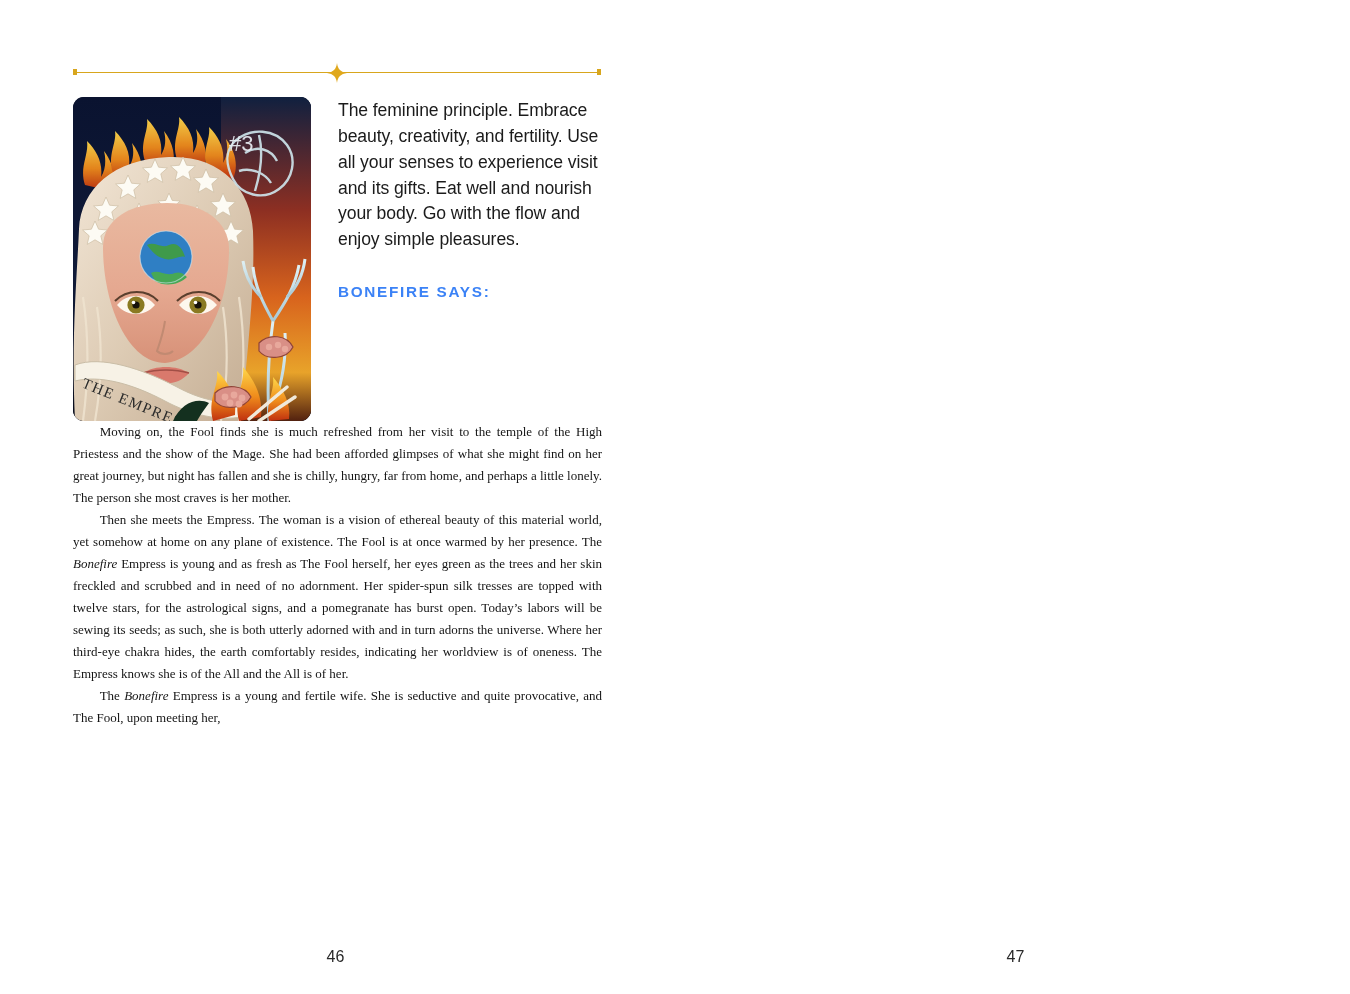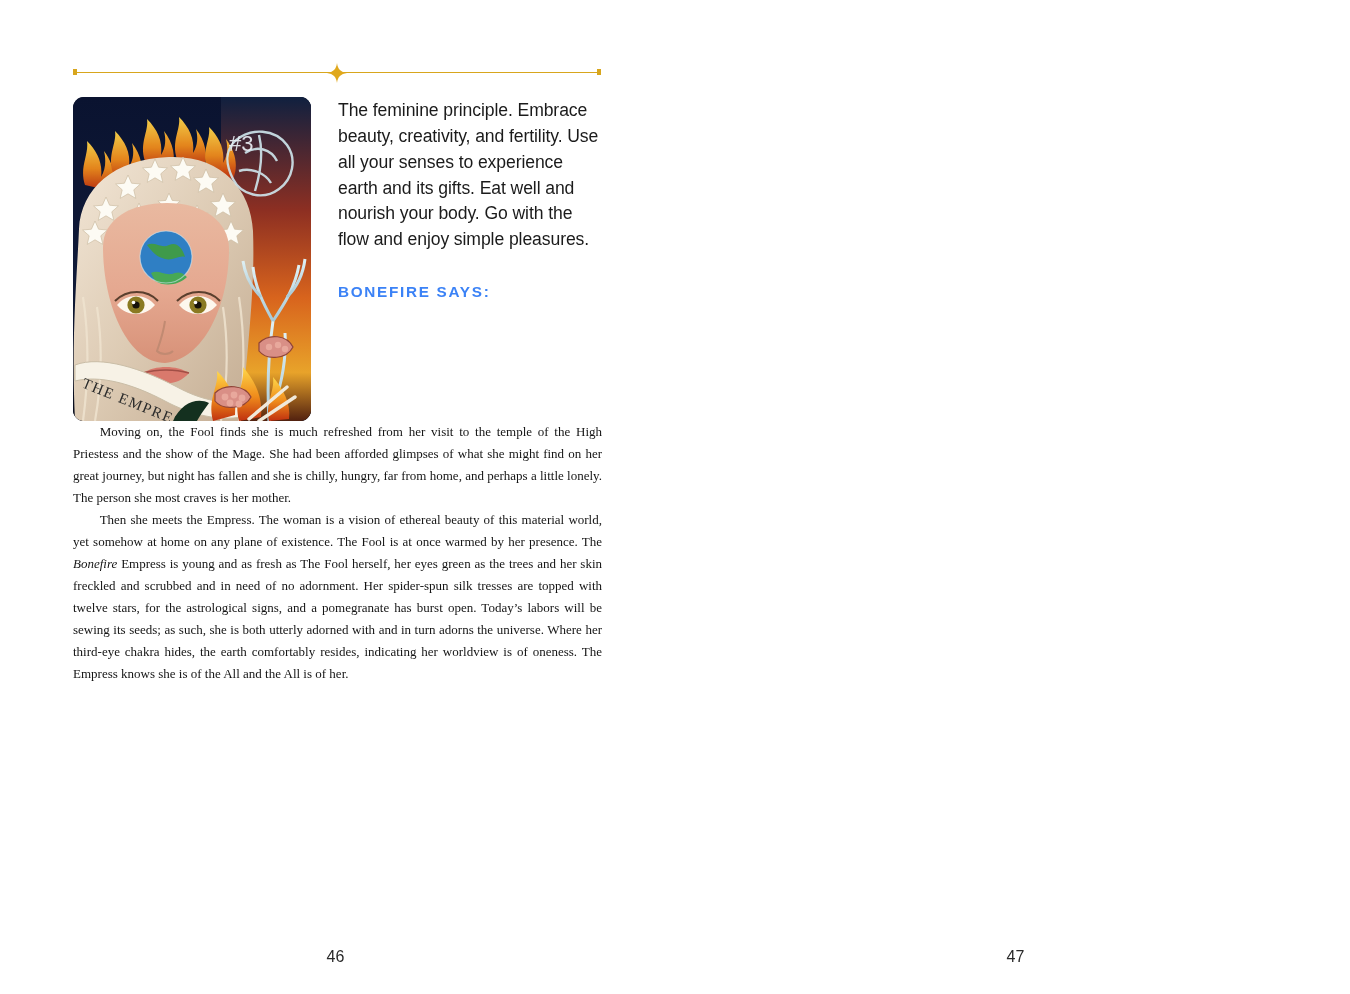--- a/index.html
+++ b/index.html
@@ -306,27 +306,28 @@
           <path d="M186 324 L222 300"></path>
         </g>
 
         <text x="156" y="54" font-family="'Liberation Sans', sans-serif" font-size="22" fill="#e9eef4" opacity="0.92">#3</text>
 
         <path d="M100 324 C108 306 124 300 136 306 C130 314 126 320 124 324 Z" fill="#14301f"></path>
       </svg>
     </div>
 
     <div class="sidebar">
-      <p class="sidebar-blurb">The feminine principle. Embrace beauty, creativity, and fertility. Use all your senses to experience earth and its gifts. Eat well and nourish your body. Go with the flow and enjoy simple pleasures.</p>
+      <p class="sidebar-blurb">The feminine principle. Embrace beauty, creativity, and fertility. Use all your senses to experience visit and its gifts. Eat well and nourish your body. Go with the flow and enjoy simple pleasures.</p>
       <p class="says-label">BONEFIRE SAYS:</p>
     </div>
 
     <div class="body-col left">
         <p class="indent">Moving on, the Fool finds she is much refreshed from her visit to the temple of the High Priestess and the show of the Mage. She had been afforded glimpses of what she might find on her great journey, but night has fallen and she is chilly, hungry, far from home, and perhaps a little lonely. The person she most craves is her mother.</p>
         <p class="indent">Then she meets the Empress. The woman is a vision of ethereal beauty of this material world, yet somehow at home on any plane of existence. The Fool is at once warmed by her presence. The <em>Bonefire</em> Empress is young and as fresh as The Fool herself, her eyes green as the trees and her skin freckled and scrubbed and in need of no adornment. Her spider-spun silk tresses are topped with twelve stars, for the astrological signs, and a pomegranate has burst open. Today’s labors will be sewing its seeds; as such, she is both utterly adorned with and in turn adorns the universe. Where her third-eye chakra hides, the earth comfortably resides, indicating her worldview is of oneness. The Empress knows she is of the All and the All is of her.</p>
+        <p class="indent last-line-left">The <em>Bonefire</em> Empress is a young and fertile wife. She is seductive and quite provocative, and The Fool, upon meeting her,</p>
       </div>
 
     <div class="folio folio-left">46</div>
   </div>
 
   <div class="page page-right">
 
     <div class="folio folio-right">47</div>
   </div>
 

